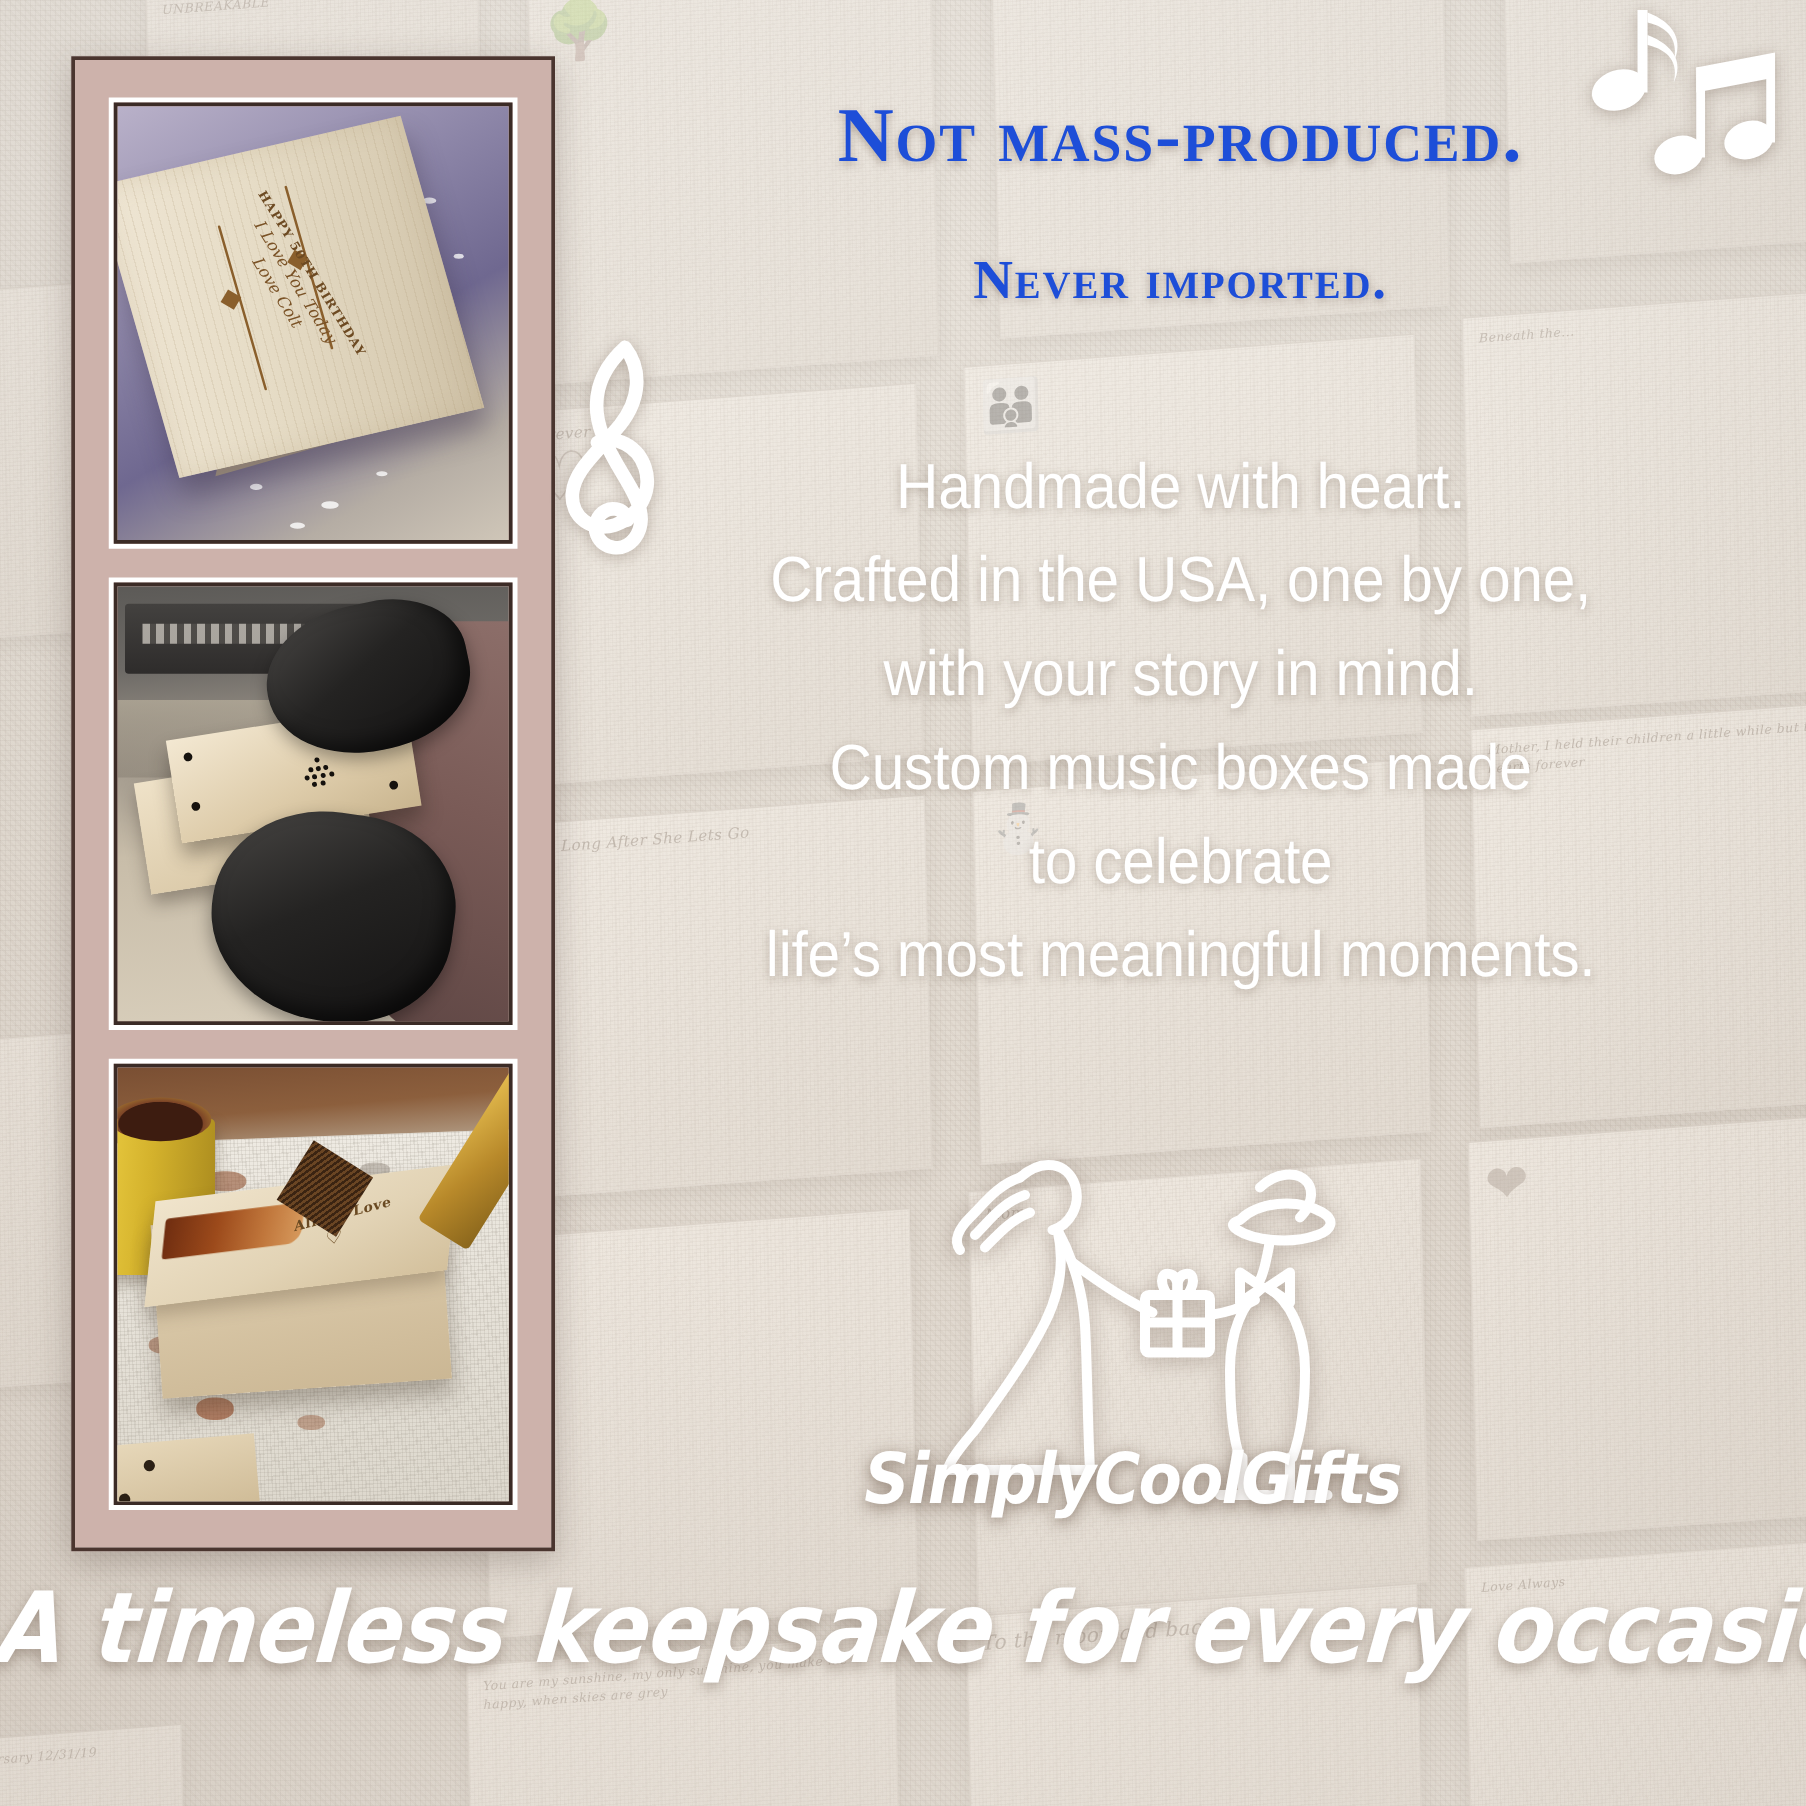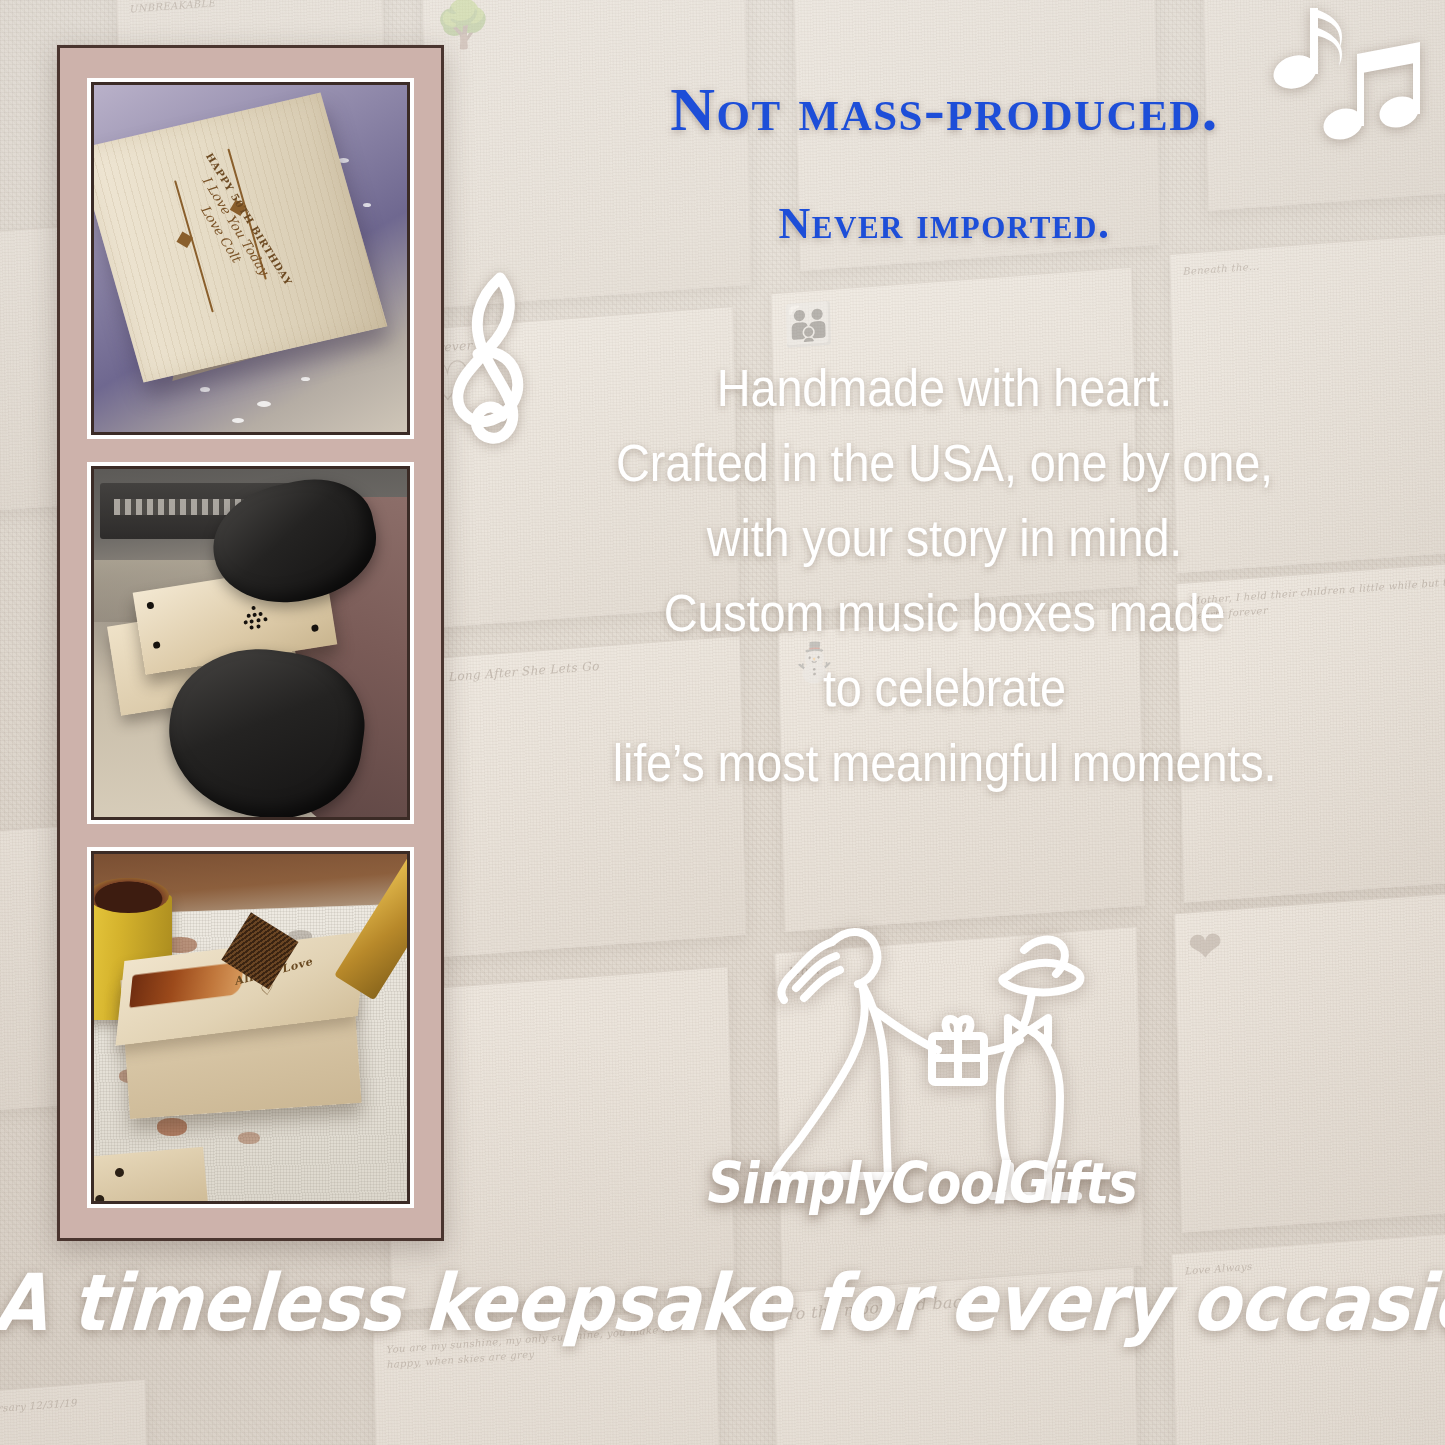--- a/index.html
+++ b/index.html
@@ -350,21 +350,21 @@
   .treble-clef {
     position:absolute; left:-2px; top:270px;
     width:110px; height:190px;
     color:#ffffff;
     filter:drop-shadow(0 2px 6px rgba(110,92,78,.38));
   }
 
   
   .logo {
     position:absolute;
-    left:248px; top:900px;
+    left:232px; top:900px;
     width:460px; height:320px;
     color:#ffffff;
     filter:drop-shadow(0 3px 8px rgba(104,86,72,.40));
   }
   .logo-art { position:absolute; left:0; top:0; width:100%; height:100%; }
   .logo-word {
     position:absolute;
     left:0; bottom:6px; width:100%;
     text-align:center;
     color:#ffffff;

